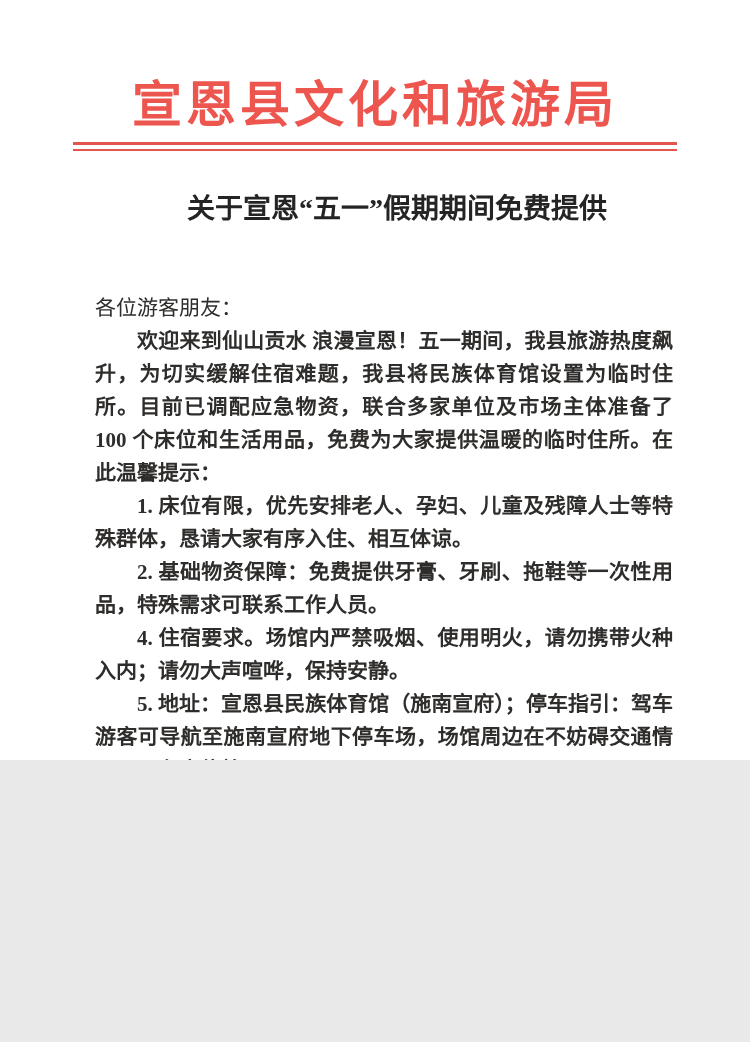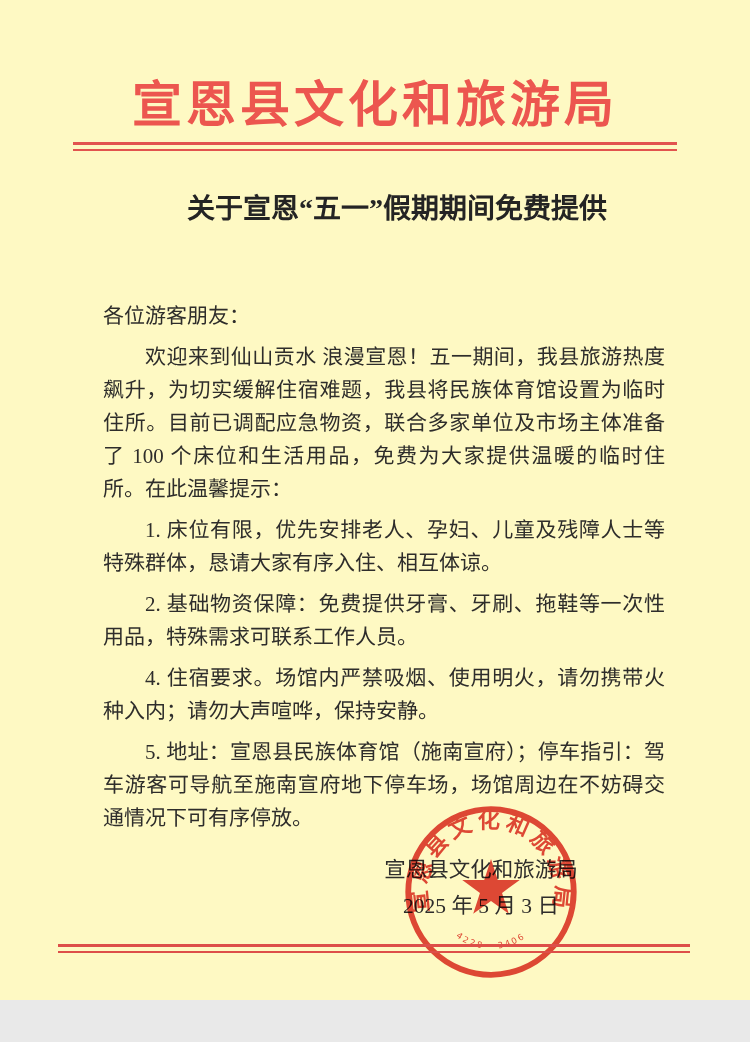--- a/index.html
+++ b/index.html
@@ -1,20 +1,20 @@
 <!DOCTYPE html>
 <html lang="zh-CN"><head>
 <meta charset="utf-8">
 <style>
   html,body{margin:0;padding:0;background:#e9e9e9;}
   .page{
     position:relative;
-    width:750px;height:1000px;
+    width:750px;height:760px;
     margin:0 auto;
-    background:#fef9c3;
+    background:#ffffff;
     overflow:hidden;
     font-family:"Liberation Serif","DejaVu Serif",serif;
   }
   
   .letterhead-title{
     position:absolute;top:64px;left:0;width:750px;
     text-align:center;
     font-size:50px;font-weight:bold;
     letter-spacing:4px;
     color:#ec564f;
@@ -38,22 +38,22 @@
     padding-left:22px;
   }
   
   .notice-body{
     position:absolute;top:292px;left:95px;width:578px;
     font-size:21px;line-height:33px;
     color:#2e2d2b;
     text-align:justify;
     text-justify:inter-character;
   }
-  .notice-body p{margin:8px;}
-  .notice-body p.indent{text-indent:2em;}
+  .notice-body p{margin:0;}
+  .notice-body p.indent{text-indent:2em;font-weight:bold;}
   
   .signature{
     position:absolute;top:852px;left:355px;width:252px;
     text-align:center;
     font-size:21.5px;line-height:36px;
     color:#2e2d2b;
   }
   
   .seal{
     position:absolute;top:803px;left:402px;width:178px;height:178px;

